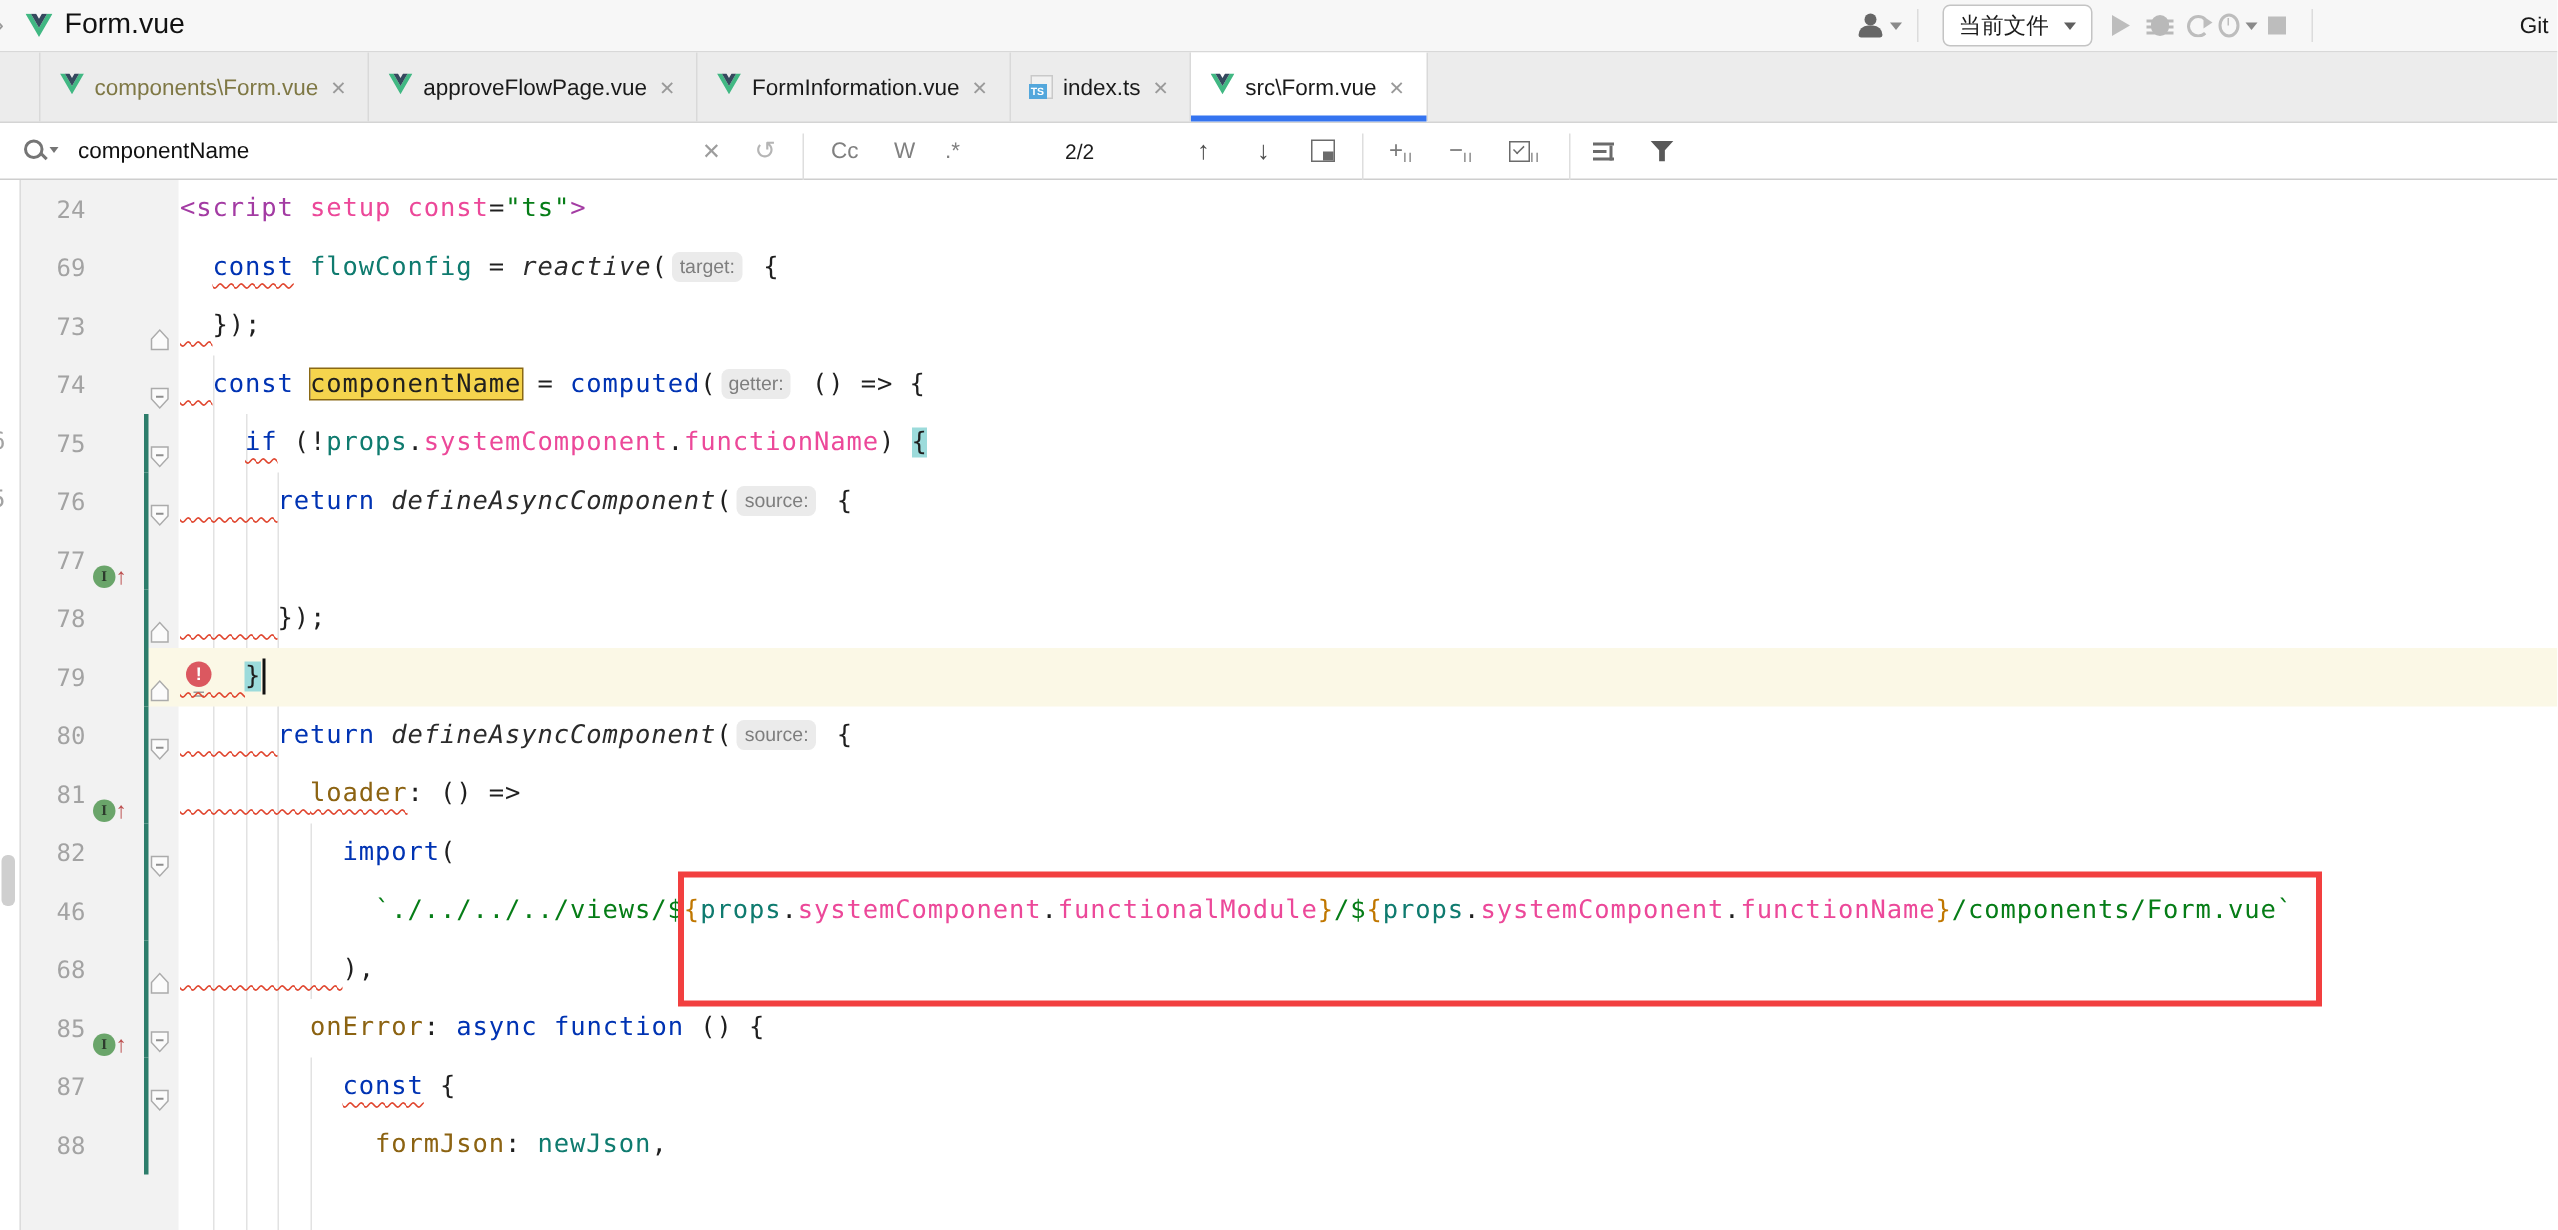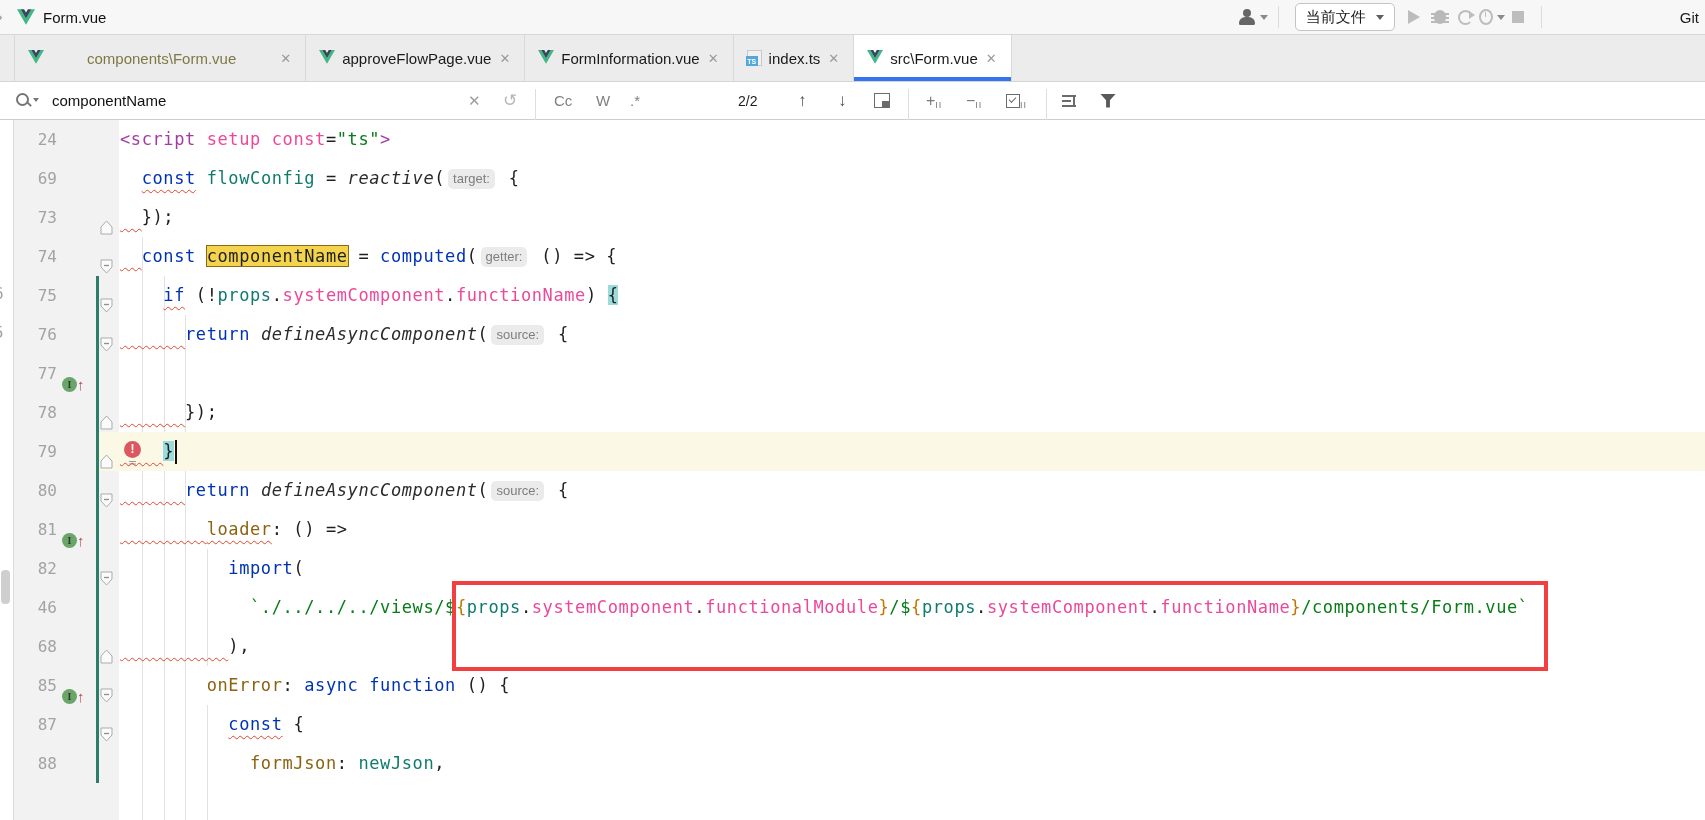--- a/index.html
+++ b/index.html
@@ -4,21 +4,21 @@
 <style>
   html,body{margin:0;padding:0;}
   body{width:1705px;height:820px;overflow:hidden;position:relative;background:#fff;
        font-family:"Liberation Sans",sans-serif;-webkit-font-smoothing:antialiased;}
 
   
   .titlebar{position:absolute;left:0;top:0;width:1705px;height:34px;background:#f7f7f7;
             border-bottom:1px solid #d8d8d8;display:flex;align-items:center;}
   .tchev{color:#9a9a9a;font-size:17px;margin-left:-3px;width:12px;}
   .vue-logo{width:18px;height:16px;margin-left:8px;display:inline-block;}
-  .ttitle{font-size:15px;color:#111;margin-left:8px;}
+  .ttitle{font-size:19px;color:#111;margin-left:8px;}
   .tb-right{margin-left:auto;display:flex;align-items:center;margin-right:4px;}
   .sep{width:1px;height:22px;background:#dcdcdc;margin:0 10px;}
   .person{position:relative;width:18px;height:16px;}
   .person .head{position:absolute;left:5px;top:0;width:8px;height:8px;border-radius:50%;background:#666;}
   .person .body{position:absolute;left:1px;top:8px;width:16px;height:8px;border-radius:8px 8px 2px 2px;background:#666;}
   .caret-dn{width:0;height:0;border-left:4px solid transparent;border-right:4px solid transparent;
             border-top:5px solid #8a8a8a;display:inline-block;margin-left:4px;}
   .combo{height:26px;border:1px solid #c4c4c4;border-radius:5px;background:#fff;display:flex;
          align-items:center;padding:0 10px;font-size:15px;color:#1a1a1a;margin:0 6px;}
   .combo .caret-dn{border-top-color:#5f5f5f;margin-left:10px;}
@@ -32,21 +32,21 @@
   .prof{width:12px;height:12px;border:2px solid #bdbdbd;border-radius:50%;position:relative;}
   .prof:after{content:"";position:absolute;left:4px;top:1px;width:1.5px;height:5px;background:#bdbdbd;}
   .stop-sq{width:12px;height:12px;background:#bdbdbd;}
   .git-label{font-size:15px;color:#1a1a1a;margin-left:128px;margin-right:2px;}
 
   
   .tabbar{position:absolute;left:0;top:35px;width:1705px;height:47px;background:#ececec;
           display:flex;align-items:stretch;border-bottom:1px solid #d4d4d4;box-sizing:border-box;}
   .tab{display:flex;align-items:center;padding:0 13px;border-right:1px solid #d9d9d9;position:relative;
        font-size:15px;color:#1a1a1a;background:transparent;cursor:default;}
-  .tab:first-child{margin-left:14px;border-left:1px solid #d9d9d9;gap:36px;}
+  .tab:first-child{margin-left:26px;border-left:1px solid #d9d9d9;}
   .tab.active{background:#ffffff;}
   .tab.active:after{content:"";position:absolute;left:0;right:0;bottom:0;height:4px;background:var(--accent,#3574F0);}
   .tab.modified .tab-label{color:#7f7845;}
   .tab .tab-label{margin:0 7px 0 7px;white-space:pre;}
   .tab-close{color:#9a9a9a;font-size:13px;padding:0 1px;}
   .ts-icon{position:relative;width:15px;height:16px;background:#f1f1f1;border:1px solid #c9c9c9;box-sizing:border-box;}
   .ts-icon .badge{position:absolute;left:-2px;bottom:-1px;width:12px;height:10px;background:#53a7dc;
                   color:#fff;font-size:7px;font-weight:bold;display:flex;align-items:center;justify-content:center;}
 
   
@@ -212,21 +212,21 @@
         <span class="caret-dn"></span>
       </span>
   </span>
   <span class="abs fquery" style="left:52px;">componentName</span>
   <span class="abs ficon" style="left:468px;">✕</span>
   <span class="abs ficon" style="left:503px;font-size:17px;color:#b5b5b5;">↺</span>
   <span class="abs vsep" style="left:535px;top:7px;"></span>
   <span class="abs ftoggle" style="left:554px;">Cc</span>
   <span class="abs ftoggle" style="left:596px;">W</span>
   <span class="abs ftoggle" style="left:630px;">.*</span>
-  <span class="abs fcount" style="left:738px;">2/2</span>
+  <span class="abs fcount" style="left:710px;">2/2</span>
   <span class="abs farrow" style="left:798px;">↑</span>
   <span class="abs farrow" style="left:838px;">↓</span>
   <span class="abs" style="left:874px;">
       <span class="selall">
         <span class="corner"></span>
       </span>
     </span>
   <span class="abs vsep" style="left:908px;top:7px;"></span>
   <span class="abs multi" style="left:926px;">
       <span>+</span>

